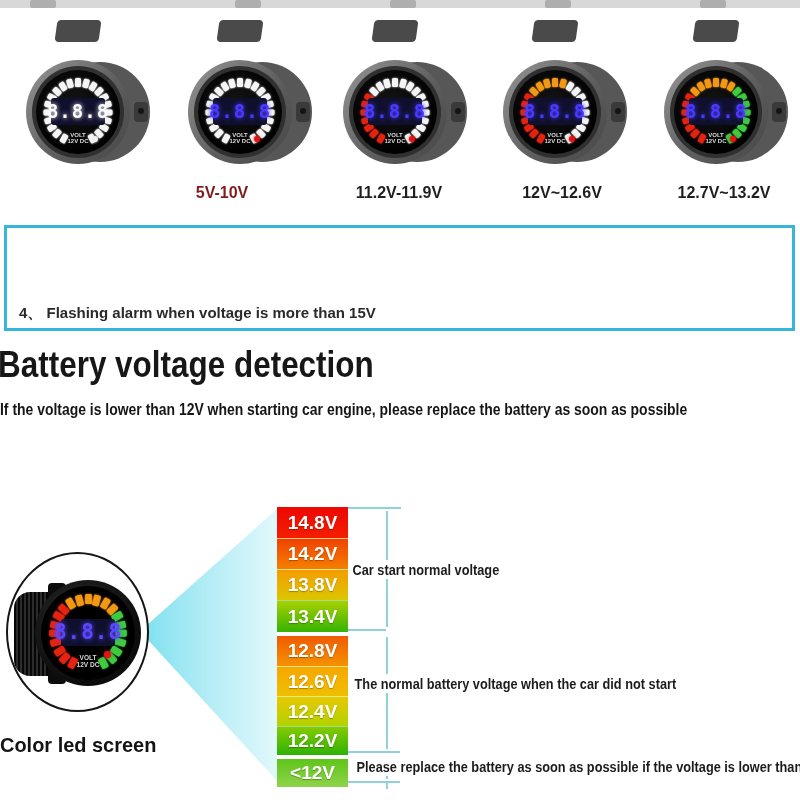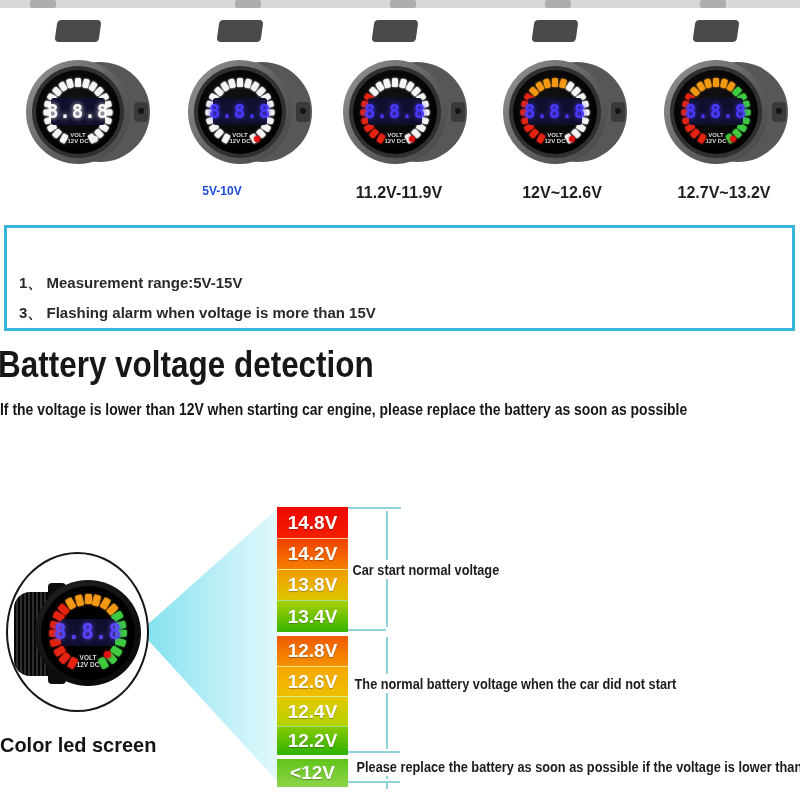--- a/index.html
+++ b/index.html
@@ -122,21 +122,21 @@
         <div class="seg" style="left: 105.536px; top: 113.369px; width: 6px; height: 9px; background: rgb(245, 245, 245); transform: rotate(136.8deg); border-radius: 1.5px; box-shadow: rgb(245, 245, 245) 0px 0px 2px; position: absolute;"></div>
         <div class="seg" style="left: 99.0841px; top: 117.988px; width: 6px; height: 9px; background: rgb(245, 245, 245); transform: rotate(152deg); border-radius: 1.5px; box-shadow: rgb(245, 245, 245) 0px 0px 2px; position: absolute;"></div>
         <div style="left: 61px; top: 82px; width: 54px; height: 27px; background: rgb(16, 16, 46); border-radius: 3px; position: absolute;"></div>
         <div class="digits" style="left: 28px; top: 84.22px; width: 120px; font-size: 19px; color: rgb(74, 58, 255); text-shadow: rgb(74, 58, 255) 0px 0px 5px; position: absolute;">8.8.8</div>
         <div class="small-txt" style="left: 48px; top: 116px; width: 80px; font-size: 6px; position: absolute;">
           <div>VOLT</div>
           <div>12V DC</div>
         </div>
         <div style="left: 102px; top: 120px; width: 6px; height: 6px; background: rgb(224, 20, 20); border-radius: 50%; box-shadow: rgb(224, 20, 20) 0px 0px 3px; position: absolute;"></div>
       </div>
-      <div style="left: 152px; top: 184px; width: 140px; text-align: center; font-size: 12px; font-weight: bold; color: #1d4ed8; position: absolute;">5V-10V</div>
+      <div style="left: 152px; top: 184px; width: 140px; text-align: center; font-size: 16px; font-weight: bold; color: #7f1d1d; position: absolute;">5V-10V</div>
       <div class="gauge-host" style="left: 307px; top: 16px; width: 176px; height: 172px; position: absolute;">
         <div class="g-tab" style="left: 66px; top: 4px; width: 44px; height: 22px;"></div>
         <div style="left: 60px; top: 46px; width: 100px; height: 100px; background: rgb(87, 87, 87); border-radius: 50%; position: absolute;"></div>
         <div style="left: 144px; top: 86px; width: 14px; height: 20px; background: rgb(58, 58, 58); border-radius: 4px; position: absolute;"></div>
         <div style="left: 148px; top: 92px; width: 6px; height: 6px; background: rgb(20, 20, 20); border-radius: 50%; position: absolute;"></div>
         <div style="left: 36px; top: 44px; width: 104px; height: 104px; background: linear-gradient(130deg, rgb(151, 151, 151), rgb(95, 95, 95) 55%, rgb(69, 69, 69)); border-radius: 50%; position: absolute;"></div>
         <div style="left: 42px; top: 50px; width: 92px; height: 92px; background: rgb(48, 48, 48); border-radius: 50%; position: absolute;"></div>
         <div style="left: 46px; top: 54px; width: 84px; height: 84px; background: radial-gradient(circle at 45% 40%, rgb(20, 20, 20), rgb(0, 0, 0) 75%); border-radius: 50%; position: absolute;"></div>
         <div class="seg" style="left: 70.9159px; top: 117.988px; width: 6px; height: 9px; background: rgb(228, 35, 16); transform: rotate(-152deg); border-radius: 1.5px; box-shadow: rgb(228, 35, 16) 0px 0px 2px; position: absolute;"></div>
         <div class="seg" style="left: 64.4636px; top: 113.369px; width: 6px; height: 9px; background: rgb(228, 35, 16); transform: rotate(-136.8deg); border-radius: 1.5px; box-shadow: rgb(228, 35, 16) 0px 0px 2px; position: absolute;"></div>
@@ -240,22 +240,21 @@
         <div class="small-txt" style="left: 48px; top: 116px; width: 80px; font-size: 6px; position: absolute;">
           <div>VOLT</div>
           <div>12V DC</div>
         </div>
         <div style="left: 102px; top: 120px; width: 6px; height: 6px; background: rgb(224, 20, 20); border-radius: 50%; box-shadow: rgb(224, 20, 20) 0px 0px 3px; position: absolute;"></div>
       </div>
       <div style="left: 654px; top: 184px; width: 140px; text-align: center; font-size: 16px; font-weight: bold; color: rgb(31, 31, 31); position: absolute;">12.7V~13.2V</div>
     </div>
 
   <div class="abs info-box" id="info-box" style="border-color: rgb(56, 181, 218);">
-    <div class="info-item item1">1、 Measurement range:5V-15V</div>
-    <div class="info-item item2">3、 Flashing alarm when voltage is more than 15V</div>
+    <div class="info-item item2">4、 Flashing alarm when voltage is more than 15V</div>
   </div>
 
   <div class="abs heading">Battery voltage detection</div>
   <div class="abs subtext">If the voltage is lower than 12V when starting car engine, please replace the battery as soon as possible</div>
 
   <div class="abs beam" id="beam" style="background: linear-gradient(90deg, rgb(125, 224, 238) 0%, rgb(185, 238, 246) 55%, rgb(226, 249, 252) 100%);"></div>
   <div class="abs photo-circle"></div>
   <div id="photo-gauge">
       <div style="left: 14px; top: 592px; width: 40px; height: 84px; background: repeating-linear-gradient(90deg, rgb(6, 6, 6) 0px, rgb(6, 6, 6) 2px, rgb(44, 44, 44) 2px, rgb(44, 44, 44) 4px); border-radius: 16px 0px 0px 16px; position: absolute;"></div>
       <div style="left: 48px; top: 583px; width: 18px; height: 101px; background: rgb(12, 12, 12); border-radius: 4px; position: absolute;"></div>

